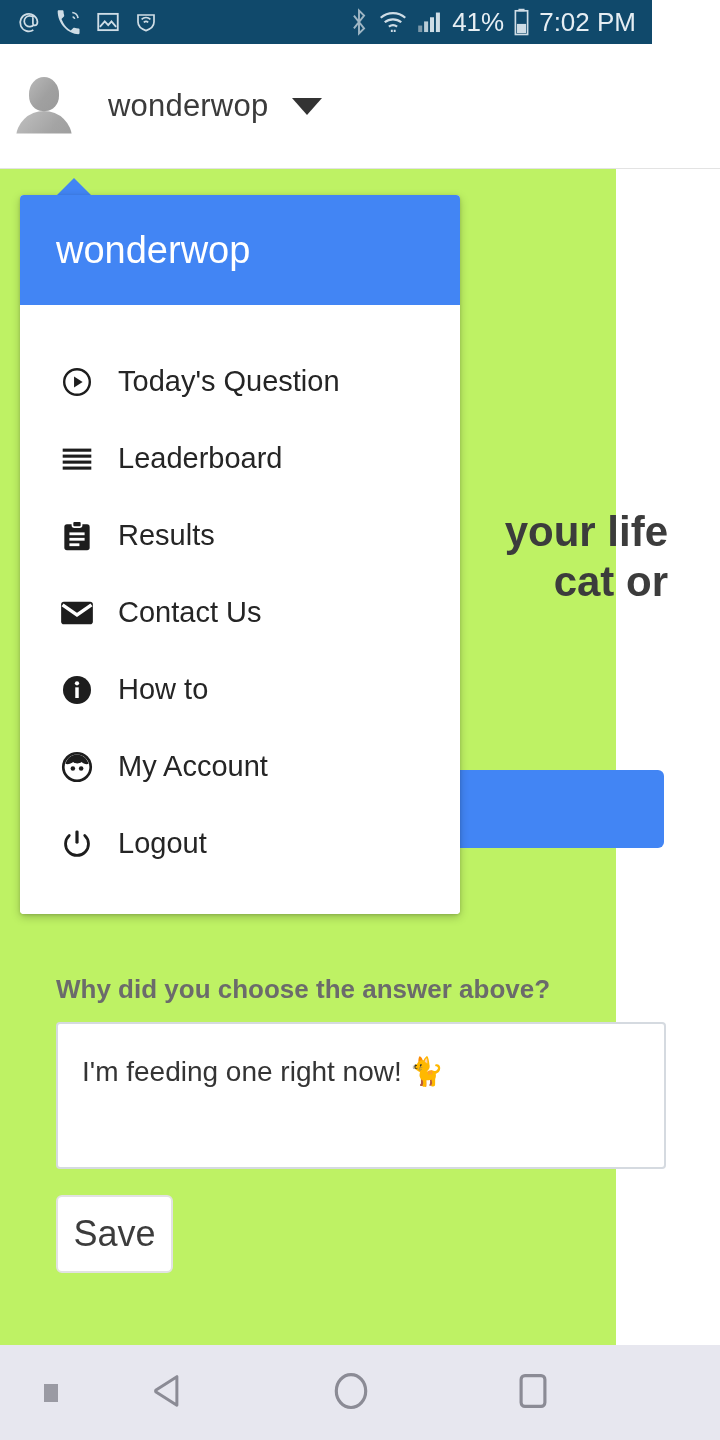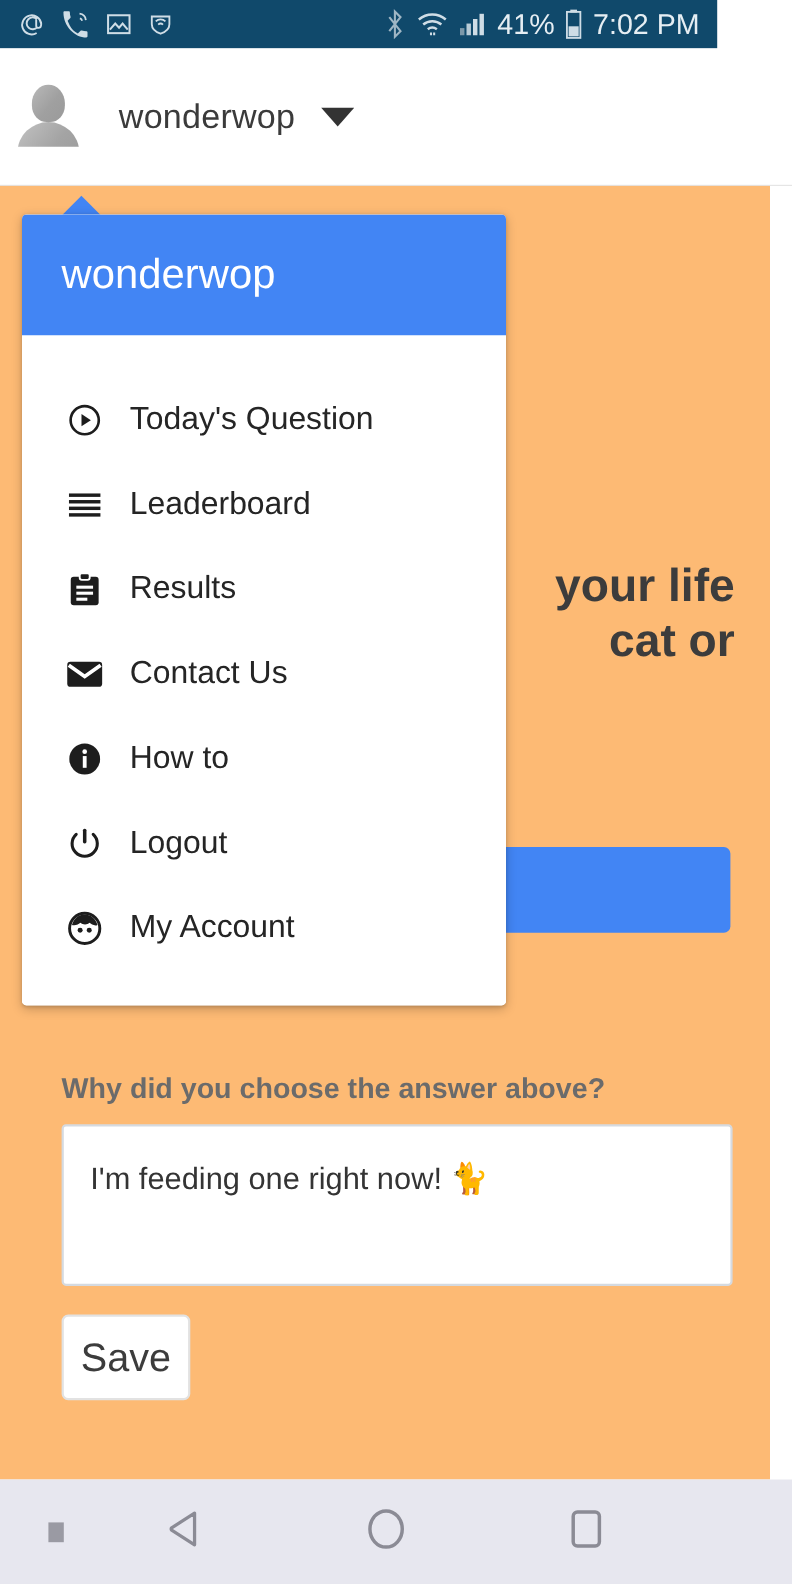--- a/index.html
+++ b/index.html
@@ -57,21 +57,21 @@
     font-weight: 400; letter-spacing: 0.2px;
   }
   .caret-down {
     width: 0; height: 0; margin-left: 24px;
     border-left: 15px solid transparent;
     border-right: 15px solid transparent;
     border-top: 17px solid #333;
   }
 
   
-  .page-body { position: absolute; top: 169px; left: 0; width: 700px; height: 1176px; background:#fdba74; }
+  .page-body { position: absolute; top: 169px; left: 0; width: 616px; height: 1176px; background:#bef264; }
   .q-heading {
     position: absolute; top: 338px; left: 56px; width: 612px;
     font-size: 42px; font-weight: bold; color: #3c3c3c;
     line-height: 1.2; text-align: right;
   }
   .q-heading .line { display: block; }
   .answer-btn {
     position: absolute; top: 601px; left: 56px;
     width: 608px; height: 78px;
     background: #4285F4; border: none; border-radius: 6px;
@@ -280,37 +280,37 @@
               <rect x="10.7" y="10" width="2.6" height="8" fill="#fff"></rect>
               <circle cx="12" cy="7" r="1.6" fill="#fff"></circle>
             </svg>
           </span>
           <span class="menu-label">How to</span>
         </div>
 
         <div class="menu-item">
           <span class="menu-icon">
             <svg width="32" height="32" viewBox="0 0 24 24">
-              <path d="M6.2 5.6a8.6 8.6 0 1 0 11.6 0" fill="none" stroke="#1d1d1d" stroke-width="2.1" stroke-linecap="round"></path>
-              <rect x="10.8" y="1.8" width="2.4" height="10" rx="1.1" fill="#1d1d1d"></rect>
-            </svg>
-          </span>
-          <span class="menu-label">Logout</span>
-        </div>
-
-        <div class="menu-item">
-          <span class="menu-icon">
-            <svg width="32" height="32" viewBox="0 0 24 24">
               <circle cx="12" cy="12" r="10.3" fill="none" stroke="#1d1d1d" stroke-width="2"></circle>
               <path d="M3.3 9.6C4.6 5.2 8 2.6 12 2.6s7.4 2.6 8.7 7c-1.8 1.1-4.2-0.6-5.5-1.4-1.3 1.5-4.6 1.5-6 0-1.4 0.9-3.9 2.4-5.9 1.4z" fill="#1d1d1d"></path>
               <circle cx="8.9" cy="13.2" r="1.7" fill="#1d1d1d"></circle>
               <circle cx="15.1" cy="13.2" r="1.7" fill="#1d1d1d"></circle>
             </svg>
           </span>
           <span class="menu-label">My Account</span>
+        </div>
+
+        <div class="menu-item">
+          <span class="menu-icon">
+            <svg width="32" height="32" viewBox="0 0 24 24">
+              <path d="M6.2 5.6a8.6 8.6 0 1 0 11.6 0" fill="none" stroke="#1d1d1d" stroke-width="2.1" stroke-linecap="round"></path>
+              <rect x="10.8" y="1.8" width="2.4" height="10" rx="1.1" fill="#1d1d1d"></rect>
+            </svg>
+          </span>
+          <span class="menu-label">Logout</span>
         </div>
 
       </div>
     </div>
   </div>
 
   <div class="nav-bar">
     <div class="nav-dot"></div>
     <span class="nav-back">
       <svg width="42" height="42" viewBox="0 0 24 24">

